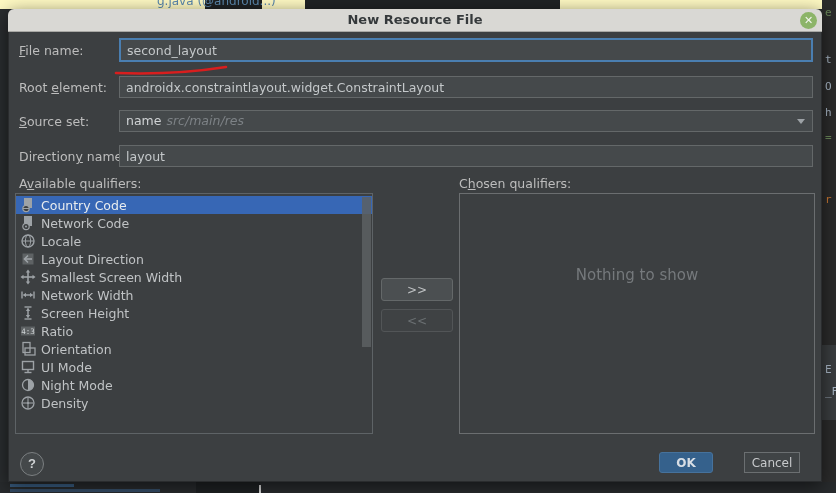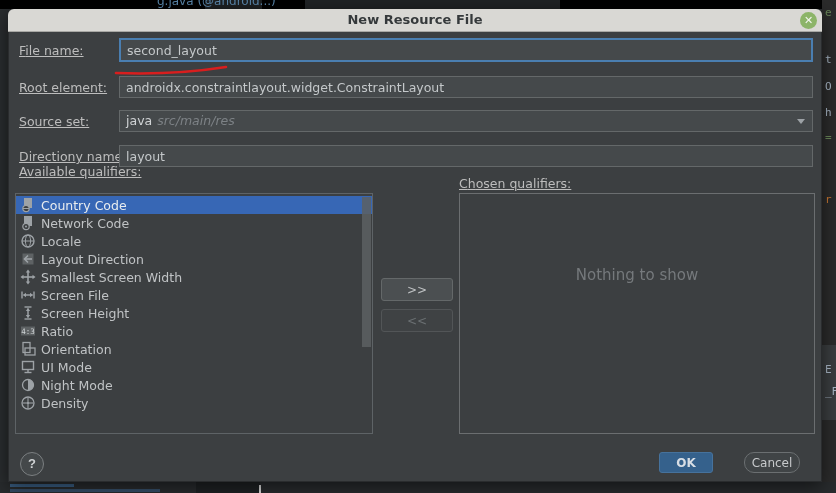--- a/index.html
+++ b/index.html
@@ -1,40 +1,40 @@
 <!DOCTYPE html>
 <html><head>
 <meta charset="utf-8">
 <style>
   * { margin:0; padding:0; box-sizing:border-box; }
   html,body { width:836px; height:493px; }
   body { font-family:"DejaVu Sans","Liberation Sans",sans-serif; background:#2a2d2f; overflow:hidden; position:relative; }
 
   
-  .bg-top { position:absolute; left:0; top:0; width:836px; height:9px; background:#000000; overflow:hidden; }
+  .bg-top { position:absolute; left:0; top:0; width:836px; height:9px; background:#fef9c3; overflow:hidden; }
   .bg-top .seg1 { position:absolute; left:205px; top:0; width:57px; height:9px; background:#1e2123; }
   .bg-top .seg2 { position:absolute; left:305px; top:0; width:255px; height:9px; background:#202325; }
   .bg-top .tabtxt { position:absolute; left:157px; top:-6px; font-size:12px; color:#5b88ad; white-space:nowrap; }
   .bg-right { position:absolute; left:822px; top:0; width:14px; height:493px; background:#2b2b2b; overflow:hidden; }
   .bg-right .panel { position:absolute; left:0; top:345px; width:14px; height:75px; background:#3a3d3f; }
   .bg-right span { position:absolute; left:3px; font-family:"DejaVu Sans Mono","Liberation Mono",monospace; font-size:11px; }
   .bg-bottom { position:absolute; left:0; top:482px; width:836px; height:11px; background:#282b2d; }
   .bg-bottom .console-frag1 { position:absolute; left:10px; top:2px; width:64px; height:3px; background:#3f6f9e; opacity:.75; }
   .bg-bottom .console-frag2 { position:absolute; left:10px; top:7px; width:150px; height:3px; background:#3a5d80; opacity:.7; }
   .bg-bottom .vline { position:absolute; left:259px; top:3px; width:2px; height:8px; background:#d8d8d8; }
   .bg-bottom .dkseg { position:absolute; left:196px; top:0; width:64px; height:11px; background:#1e2123; }
 
   
   .dialog { position:absolute; left:8px; top:9px; width:814px; height:473px; border-radius:6px 6px 0 0; box-shadow:0 4px 18px rgba(0,0,0,.55); }
   .titlebar { position:absolute; left:0; top:0; width:814px; height:23px; background:#d9d8d4; border-radius:6px 6px 0 0; border-bottom:1px solid #a8a8a4; }
   .titlebar .title { position:absolute; left:0; right:0; top:3px; text-align:center; font-size:13px; font-weight:bold; color:#35393b; }
   .close-btn { position:absolute; right:5px; top:3px; width:17px; height:17px; border-radius:50%; background:#8cb468; color:#f4f7f0; font-size:11px; font-weight:bold; line-height:17px; text-align:center; cursor:pointer; }
   .dlg-body { position:absolute; left:0; top:23px; width:814px; height:450px; background:#3c3f41; border:1px solid #2a2c2e; border-top:none; }
 
-  .flabel { position:absolute; left:10px; font-size:12.5px; color:#bdbdbd;text-decoration:underline; }
+  .flabel { position:absolute; left:10px; font-size:12.5px; color:#bdbdbd; }
   .mn { text-decoration:underline; }
 
   .txt-input { position:absolute; left:110px; width:694px; height:22px; background:#45494b; border:1px solid #646869; color:#c4c8ca; font-family:"DejaVu Sans","Liberation Sans",sans-serif; font-size:12.5px; padding:0 6px; outline:none; }
   .txt-input.focused { height:24px; border:2px solid #4a7eb0; }
   .combo { position:absolute; left:110px; width:694px; height:22px; background:#45494b; border:1px solid #646869; font-size:12.5px; line-height:20px; padding:0 6px; cursor:pointer; }
   .combo .val { color:#d0d3d5; }
   .combo .hint { color:#7d8286; font-style:italic; margin-left:5px;margin-top:28px; }
   .combo .arrow { position:absolute; right:7px; top:8px; width:0; height:0; border-left:4px solid transparent; border-right:4px solid transparent; border-top:5px solid #9da2a6; }
 
   .red-annotation { position:absolute; left:100px; top:29px; width:140px; height:16px; pointer-events:none; }
@@ -49,21 +49,21 @@
 
   .move-btn { position:absolute; left:372px; width:72px; height:23px; font-size:12px; font-family:"DejaVu Sans","Liberation Sans",sans-serif; border-radius:3px; cursor:pointer; }
   .move-right { top:246px; background:#4b4f51; border:1px solid #646869; color:#c0c3c5; }
   .move-left { top:277px; background:#3f4244; border:1px solid #525557; color:#6b7073; }
 
   .chosen-panel { position:absolute; left:450px; top:161px; width:356px; height:241px; background:#3c3f41; border:1px solid #6b6e70; }
   .empty-text { position:absolute; left:0; right:0; top:72px; text-align:center; font-size:15px; color:#75797c; }
 
   .help-btn { position:absolute; left:11px; top:420px; width:24px; height:24px; border-radius:50%; background:#44484a; border:1px solid #7b7f81; color:#cfd2d4; font-size:13px; font-weight:bold; text-align:center; line-height:22px; cursor:pointer; }
   .ok-btn { position:absolute; left:650px; top:420px; width:54px; height:21px; background:#35618c; border:1px solid #46729c; border-radius:3px; color:#d8dee5; font-weight:bold; font-size:12px; font-family:"DejaVu Sans","Liberation Sans",sans-serif; cursor:pointer; }
-  .cancel-btn { position:absolute; left:735px; top:420px; width:56px; height:21px; background:#404446; border:1px solid #6b6f71; border-radius:10px; color:#c7cacc; font-size:12px; font-family:"DejaVu Sans","Liberation Sans",sans-serif; cursor:pointer; }
+  .cancel-btn { position:absolute; left:735px; top:420px; width:56px; height:21px; background:#404446; border:1px solid #6b6f71; border-radius:0; color:#c7cacc; font-size:12px; font-family:"DejaVu Sans","Liberation Sans",sans-serif; cursor:pointer; }
 </style>
 </head>
 <body>
 
 <div class="bg-top">
   <div class="seg1"></div>
   <div class="seg2"></div>
   <span class="tabtxt">g.java (@android...)</span>
 </div>
 
@@ -98,28 +98,28 @@
     <input class="txt-input focused" style="top: 6px;" value="second_layout">
     <svg class="red-annotation" viewBox="0 0 140 16">
       <path d="M7,12 C 45,13.5 85,11 117,6" fill="none" stroke="#d81e1e" stroke-width="2.6" stroke-linecap="round"></path>
     </svg>
 
     <label class="flabel" style="top:48px"><span>Root </span><span class="mn">e</span><span>lement:</span></label>
     <input class="txt-input" style="top: 44px;" value="androidx.constraintlayout.widget.ConstraintLayout">
 
     <label class="flabel" style="top:82px"><span></span><span class="mn">S</span><span>ource set:</span></label>
     <div class="combo" style="top:78px">
-      <span class="val">java</span><span class="hint">src/main/res</span>
+      <span class="val">name</span><span class="hint">src/main/res</span>
       <span class="arrow"></span>
     </div>
 
     <label class="flabel" style="top:117px"><span>Direction</span><span class="mn">y</span><span> name:</span></label>
     <input class="txt-input" style="top: 113px;" value="layout">
 
-    <label class="flabel" style="top:132px"><span>A</span><span class="mn">v</span><span>ailable qualifiers:</span></label>
+    <label class="flabel" style="top:144px"><span>A</span><span class="mn">v</span><span>ailable qualifiers:</span></label>
     <div class="qual-list">
       <div class="q-row selected">
           <span class="q-icon">
             <svg viewBox="0 0 16 16">
               <rect x="4" y="1" width="8" height="10" fill="#9da2a6"></rect>
               <rect x="4" y="1" width="2" height="14" fill="#9da2a6" opacity=".7"></rect>
               <circle cx="6" cy="11.5" r="3.2" fill="#3c3f41" stroke="#9da2a6" stroke-width="1.2"></circle>
               <line x1="3" y1="11.5" x2="9" y2="11.5" stroke="#9da2a6" stroke-width="1"></line>
             </svg>
           </span>
@@ -172,21 +172,21 @@
         <div class="q-row">
           <span class="q-icon">
             <svg viewBox="0 0 16 16">
               <line x1="2" y1="4.5" x2="2" y2="11.5" stroke="#9da2a6" stroke-width="1.4"></line>
               <line x1="14" y1="4.5" x2="14" y2="11.5" stroke="#9da2a6" stroke-width="1.4"></line>
               <line x1="3.5" y1="8" x2="12.5" y2="8" stroke="#9da2a6" stroke-width="1.5"></line>
               <polygon points="3,8 6,5.8 6,10.2" fill="#9da2a6"></polygon>
               <polygon points="13,8 10,5.8 10,10.2" fill="#9da2a6"></polygon>
             </svg>
           </span>
-          <span class="q-label">Screen File</span>
+          <span class="q-label">Network Width</span>
         </div>
         <div class="q-row">
           <span class="q-icon">
             <svg viewBox="0 0 16 16">
               <line x1="4.5" y1="2" x2="11.5" y2="2" stroke="#9da2a6" stroke-width="1.4"></line>
               <line x1="4.5" y1="14" x2="11.5" y2="14" stroke="#9da2a6" stroke-width="1.4"></line>
               <line x1="8" y1="3.5" x2="8" y2="12.5" stroke="#9da2a6" stroke-width="1.5"></line>
               <polygon points="8,3 5.8,6 10.2,6" fill="#9da2a6"></polygon>
               <polygon points="8,13 5.8,10 10.2,10" fill="#9da2a6"></polygon>
             </svg>

